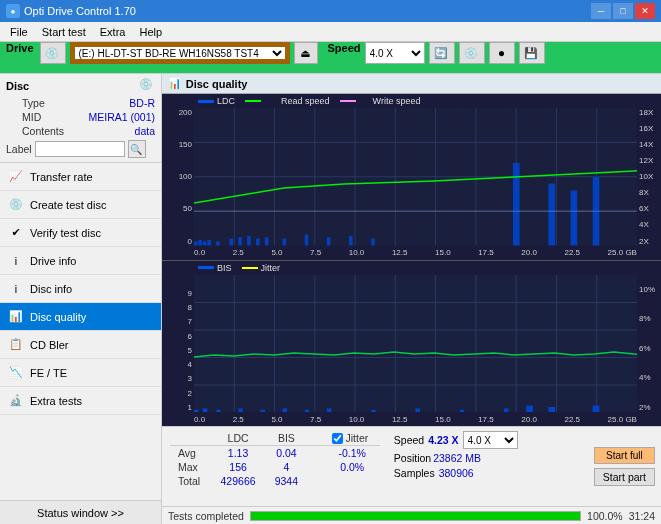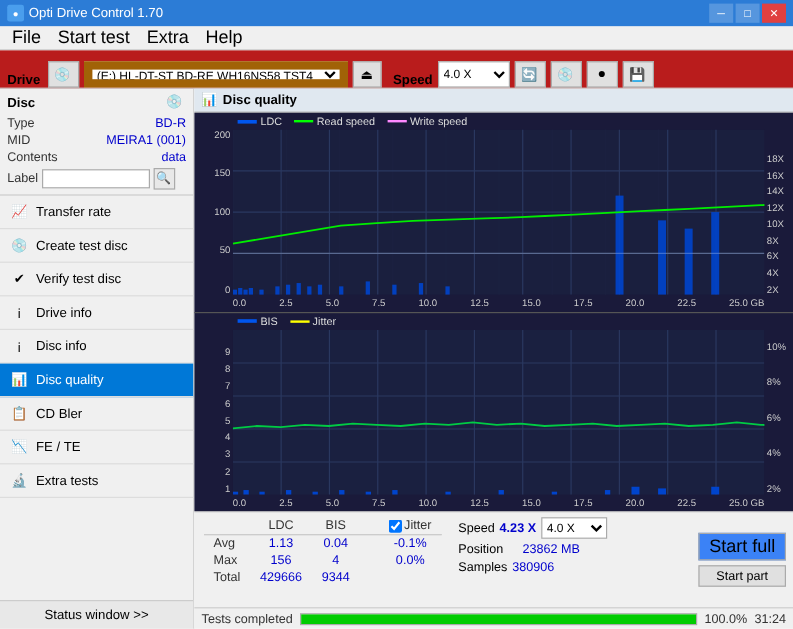--- a/index.html
+++ b/index.html
@@ -8,45 +8,45 @@
     
     .titlebar { height: 22px; background: #2c7cd6; display: flex; align-items: center; justify-content: space-between; padding: 0 6px; color: white; font-size: 11px; }
     .titlebar-left { display: flex; align-items: center; gap: 4px; }
     .titlebar-icon { width: 14px; height: 14px; background: #4a9eed; border-radius: 2px; display: flex; align-items: center; justify-content: center; font-size: 8px; color: white; }
     .titlebar-controls { display: flex; gap: 2px; }
     .titlebar-btn { width: 20px; height: 16px; background: rgba(255,255,255,0.2); border: none; color: white; font-size: 9px; cursor: pointer; display: flex; align-items: center; justify-content: center; }
     .titlebar-btn.close { background: #e04040; }
 
     
     .menubar { height: 20px; background: #f0f0f0; border-bottom: 1px solid #ccc; display: flex; align-items: center; padding: 0 4px; gap: 2px; }
-    .menu-item { padding: 1px 6px; cursor: pointer; font-size: 15px; }
-
-    
-    .toolbar { height: 32px; background: #b91c1c; border-bottom: 1px solid #ccc; display: flex; align-items: flex-end; padding: 0 6px; gap: 4px; }
+    .menu-item { padding: 1px 6px; cursor: pointer; font-size: 11px; }
+
+    
+    .toolbar { height: 32px; background: #22c55e; border-bottom: 1px solid #ccc; display: flex; align-items: flex-start; padding: 0 6px; gap: 4px; }
     .toolbar-label { font-size: 11px; font-weight: bold; margin-right: 2px; }
-    .toolbar-drive-select { height: 22px; min-width: 220px; font-size: 10px; border: 7px solid #a16207; background: white; }
+    .toolbar-drive-select { height: 22px; min-width: 220px; font-size: 10px; border: 5px solid #a16207; background: white; }
     .toolbar-eject { width: 24px; height: 22px; background: #e0e0e0; border: 1px solid #aaa; cursor: pointer; display: flex; align-items: center; justify-content: center; }
     .toolbar-speed-label { font-size: 11px; font-weight: bold; margin-left: 6px; }
     .toolbar-speed-select { height: 22px; width: 60px; font-size: 10px; border: 1px solid #aaa; background: white; }
     .toolbar-icon-btn { width: 26px; height: 22px; background: #e0e0e0; border: 1px solid #aaa; cursor: pointer; display: flex; align-items: center; justify-content: center; }
 
     
     .main { display: flex; height: calc(524px - 22px - 20px - 32px); }
 
     
     .sidebar { width: 162px; background: #f0f0f0; border-right: 1px solid #ccc; display: flex; flex-direction: column; }
 
     
     .disc-panel { padding: 4px 6px 4px 6px; border-bottom: 1px solid #ccc; }
     .disc-header { display: flex; align-items: center; justify-content: space-between; margin-bottom: 2px; }
     .disc-label { font-size: 11px; font-weight: bold; }
     .disc-icon { width: 16px; height: 16px; }
 
     .disc-row { display: flex; justify-content: space-between; padding: 1px 0; font-size: 10.5px; }
-    .disc-key { color: #333; }
+    .disc-key { color: #333; margin-left: 16px; }
     .disc-val { color: #0000cc; font-size: 10.5px; }
     .disc-val.black { color: #333; }
     .label-input-row { display: flex; align-items: center; gap: 3px; margin-top: 2px; }
     .label-key { font-size: 10.5px; color: #333; }
     .label-input { width: 90px; height: 16px; border: 1px solid #aaa; font-size: 10px; padding: 0 2px; }
     .label-btn { width: 18px; height: 18px; background: #e8e8e8; border: 1px solid #aaa; cursor: pointer; display: flex; align-items: center; justify-content: center; font-size: 10px; }
 
     
     .nav-items { flex: 1; }
     .nav-item { height: 28px; display: flex; align-items: center; padding: 0 8px; cursor: pointer; font-size: 11px; border-bottom: 1px solid #ddd; gap: 6px; }
@@ -73,25 +73,25 @@
     
     .stats-bar { height: 80px; background: #f0f0f0; border-top: 1px solid #ccc; display: flex; }
     .stats-table { flex: 1; padding: 4px 8px; }
     .stats-table table { width: 100%; border-collapse: collapse; font-size: 10.5px; }
     .stats-table th { text-align: center; font-weight: normal; color: #333; border-bottom: 1px solid #ccc; padding: 1px 8px; }
     .stats-table td { text-align: center; padding: 1px 8px; color: #0000cc; }
     .stats-table td.label { color: #333; text-align: left; }
     .stats-right { padding: 4px 6px; display: flex; flex-direction: column; gap: 3px; min-width: 200px; }
     .speed-row { display: flex; align-items: center; gap: 4px; font-size: 10.5px; }
     .speed-val { color: #0000cc; font-weight: bold; }
-    .pos-row { display: flex; align-items: center; gap: 16px; font-size: 10.5px; }
+    .pos-row { display: flex; align-items: center; gap: 2px; font-size: 10.5px; }
     .pos-val { color: #0000cc; }
     .samples-row { display: flex; align-items: center; gap: 4px; font-size: 10.5px; }
     .samples-val { color: #0000cc; }
-    .btn-start-full { background: #3b82f6; border: 1px solid #aaa; padding: 2px 8px; cursor: pointer; font-size: 15px; }
+    .btn-start-full { background: #fdba74; border: 1px solid #aaa; padding: 2px 8px; cursor: pointer; font-size: 10px; }
     .btn-start-part { background: #e0e0e0; border: 1px solid #aaa; padding: 2px 8px; cursor: pointer; font-size: 10.5px; }
 
     
     .bottom-bar { height: 18px; background: #f0f0f0; border-top: 1px solid #ccc; display: flex; align-items: center; padding: 0 6px; gap: 6px; font-size: 10.5px; }
     .progress-bar-outer { flex: 1; height: 10px; background: #ccc; border: 1px solid #aaa; }
     .progress-bar-inner { height: 100%; background: #00cc00; }
     .status-text { color: #333; white-space: nowrap; }
 
     
     .chart-svg { position: absolute; top: 0; left: 0; width: 100%; height: 100%; }
@@ -216,40 +216,40 @@
 
     <div class="charts-area">
 
       <div class="chart-top" style="position:relative; flex:1; border-bottom:1px solid #555;">
 
         <div style="position:absolute; top:2px; left:36px; z-index:10; display:flex; gap:10px; align-items:center;">
           <div style="display:flex;align-items:center;gap:3px;">
             <div style="width:16px;height:3px;background:#0055ee;"></div>
             <span style="font-size:9px;color:#ddd;">LDC</span>
           </div>
-          <div style="display:flex;align-items:center;gap:3px;">
+          <div style="display:flex;align-items:center;gap:20px;">
             <div style="width:16px;height:2px;background:#00ff00;"></div>
             <span style="font-size:9px;color:#ddd;">Read speed</span>
           </div>
-          <div style="display:flex;align-items:center;gap:3px;">
+          <div style="display:flex;align-items:center;gap:17px;">
             <div style="width:16px;height:2px;background:#ff88ff;"></div>
             <span style="font-size:9px;color:#ddd;">Write speed</span>
           </div>
         </div>
 
         <div style="position:absolute;left:0;top:14px;bottom:14px;width:32px;display:flex;flex-direction:column;justify-content:space-between;padding:0;">
           <span style="font-size:8px;color:#ccc;text-align:right;padding-right:2px;">200</span>
           <span style="font-size:8px;color:#ccc;text-align:right;padding-right:2px;">150</span>
           <span style="font-size:8px;color:#ccc;text-align:right;padding-right:2px;">100</span>
           <span style="font-size:8px;color:#ccc;text-align:right;padding-right:2px;">50</span>
           <span style="font-size:8px;color:#ccc;text-align:right;padding-right:2px;">0</span>
         </div>
 
         <div style="position:absolute;right:0;top:14px;bottom:14px;width:24px;display:flex;flex-direction:column;justify-content:space-between;">
-          <span style="font-size:8px;color:#ccc;padding-left:2px;margin-top:20px;">18X</span>
+          <span style="font-size:8px;color:#ccc;padding-left:2px;">18X</span>
           <span style="font-size:8px;color:#ccc;padding-left:2px;">16X</span>
           <span style="font-size:8px;color:#ccc;padding-left:2px;">14X</span>
           <span style="font-size:8px;color:#ccc;padding-left:2px;">12X</span>
           <span style="font-size:8px;color:#ccc;padding-left:2px;">10X</span>
           <span style="font-size:8px;color:#ccc;padding-left:2px;">8X</span>
           <span style="font-size:8px;color:#ccc;padding-left:2px;">6X</span>
           <span style="font-size:8px;color:#ccc;padding-left:2px;">4X</span>
           <span style="font-size:8px;color:#ccc;padding-left:2px;">2X</span>
         </div>
 

